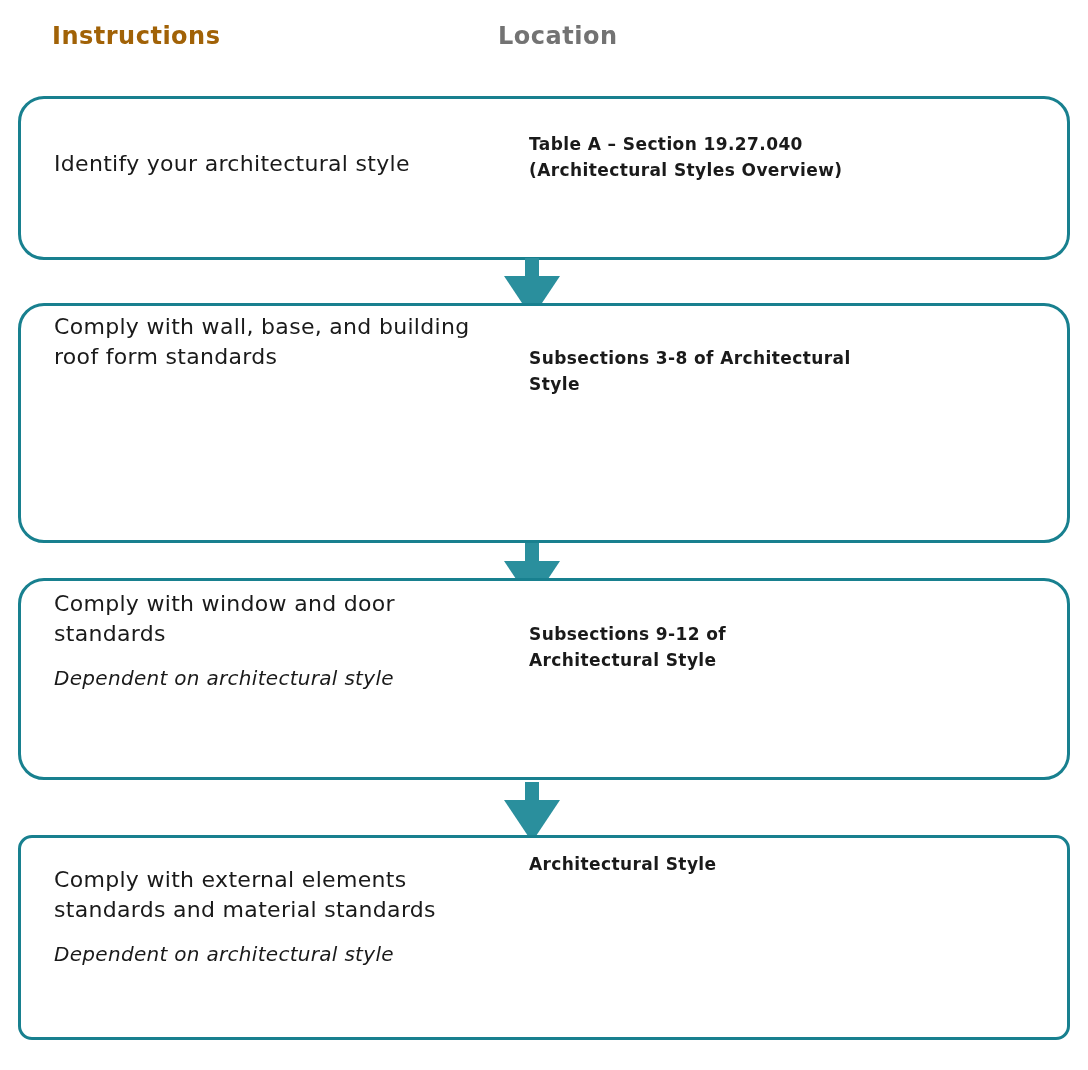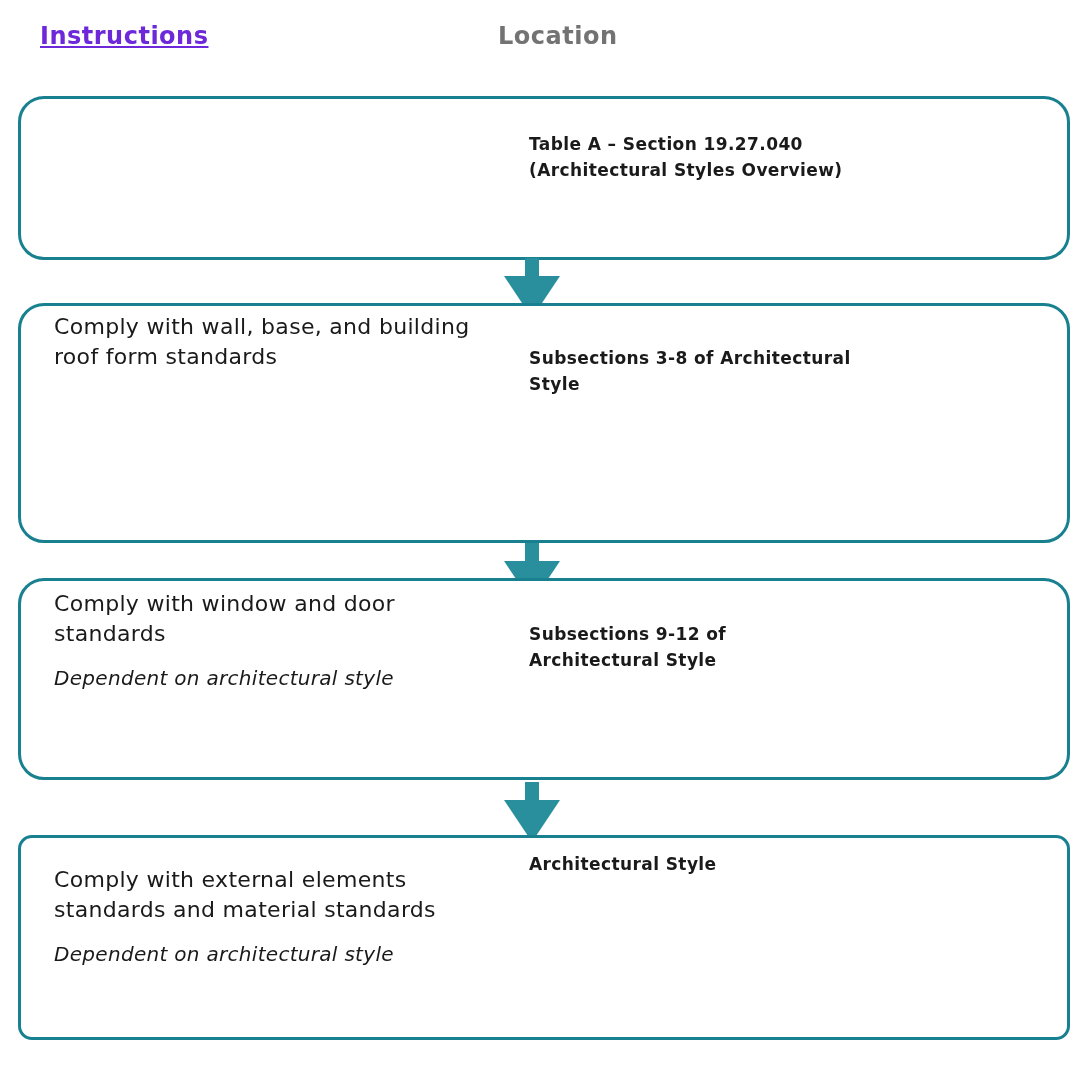--- a/index.html
+++ b/index.html
@@ -25,27 +25,26 @@
   
   .headers {
     position: absolute;
     top: 22px;
     left: 0;
     width: 1088px;
     height: 40px;
   }
   .header-instructions {
     position: absolute;
-    left: 40px;
+    left: 52px;
     top: 0;
     font-size: 24px;
     font-weight: bold;
     letter-spacing: 0.5px;
-    color: #6d28d9;
-    text-decoration: underline;
+    color: #a16207;
   }
   .header-location {
     position: absolute;
     left: 498px;
     top: 0;
     font-size: 24px;
     font-weight: bold;
     letter-spacing: 0.5px;
     color: #737373;
   }
@@ -146,20 +145,23 @@
 
 <div class="diagram">
 
   <div class="headers">
     <div class="header-instructions">Instructions</div>
     <div class="header-location">Location</div>
   </div>
 
   <div class="step" id="step-1">
     <div class="step-inner">
+      <div class="instr">
+        <div class="instr-main">Identify  your  architectural  style</div>
+      </div>
       <div class="loc">
         <div>Table A – Section 19.27.040</div>
         <div>(Architectural Styles Overview)</div>
       </div>
     </div>
   </div>
 
   <div class="connector" id="connector-1">
     <div class="stem"></div>
     <div class="head"></div>

